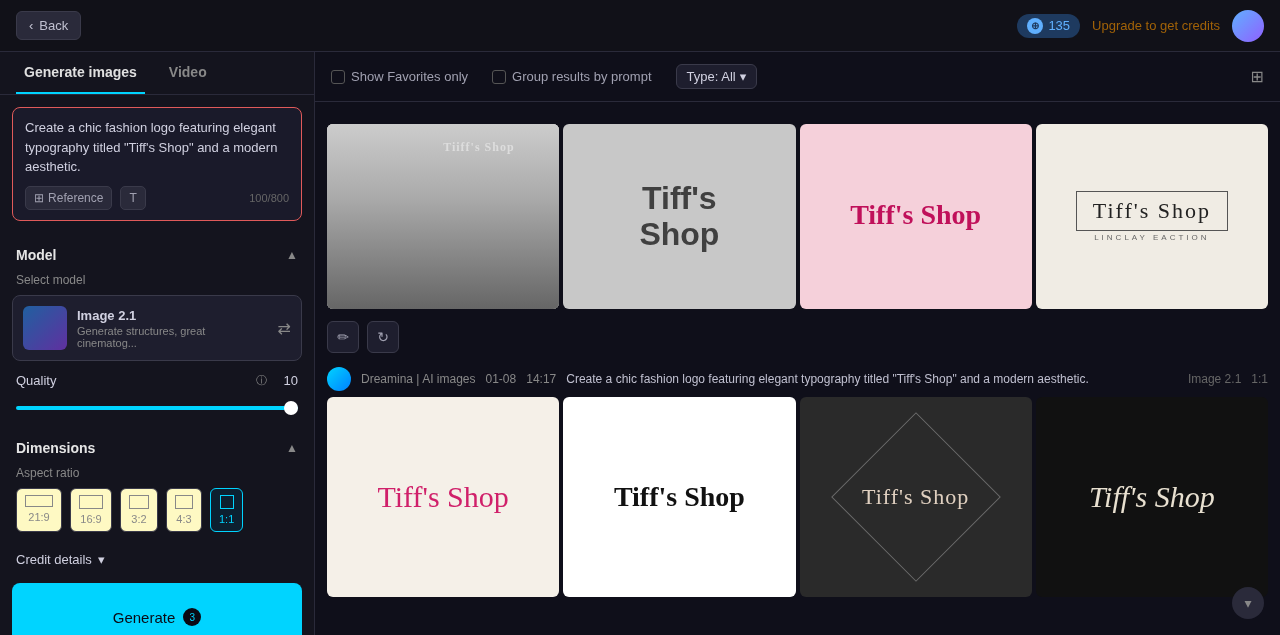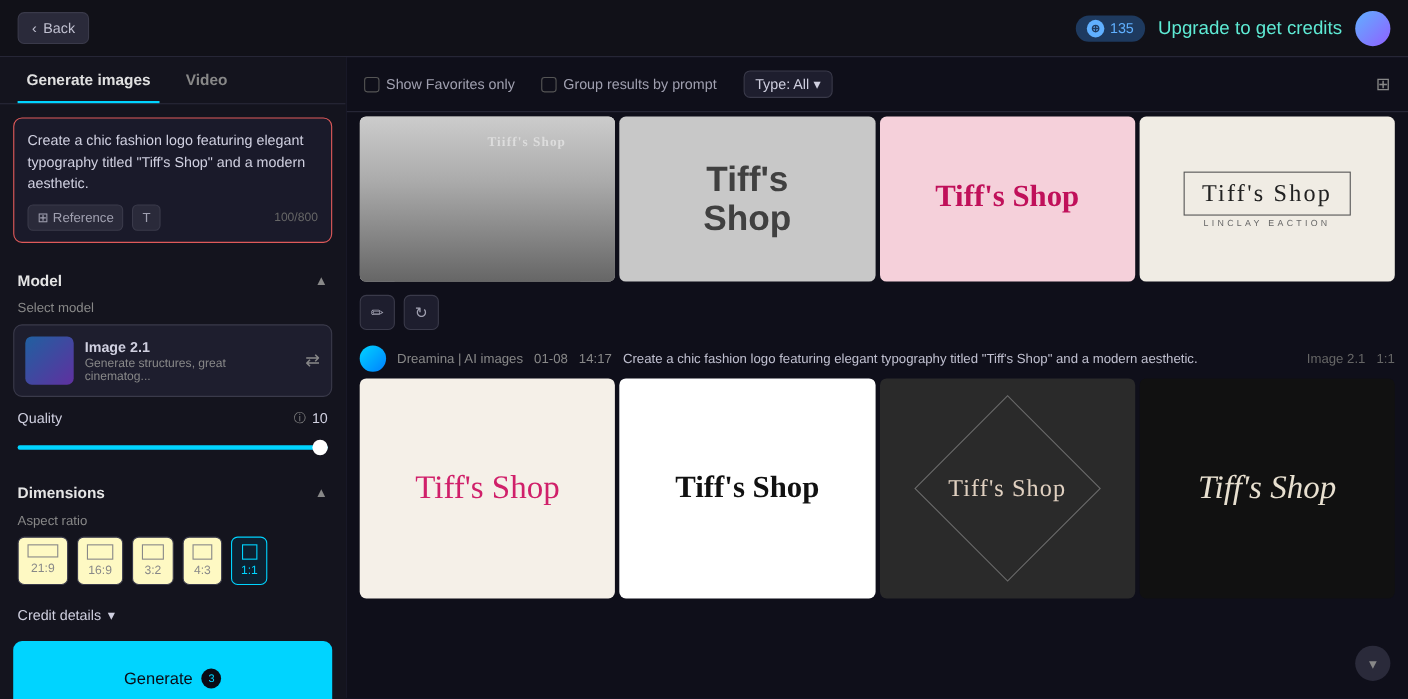--- a/index.html
+++ b/index.html
@@ -58,22 +58,22 @@
       background: #60b0ff;
       border-radius: 50%;
       display: flex;
       align-items: center;
       justify-content: center;
       color: #1e3a5f;
       font-size: 10px;
       font-weight: bold;
     }
     .upgrade-btn {
-      color: #5eead4;
-      font-size: 17px;
+      color: #a16207;
+      font-size: 13px;
       cursor: pointer;
       background: none;
       border: none;
     }
     .avatar {
       width: 32px;
       height: 32px;
       border-radius: 50%;
       background: linear-gradient(135deg, #60b0ff, #9060ff);
     }
@@ -210,21 +210,21 @@
       margin-top: 2px;
     }
     .model-settings-btn {
       color: #888;
       cursor: pointer;
     }
 
     .quality-row {
       display: flex;
       align-items: flex-end;
-      gap: 0;
+      gap: 11px;
       padding: 4px 16px 8px;
     }
     .quality-label {
       font-size: 13px;
       color: #d0d0e0;
       flex: 1;
     }
     .quality-info {
       color: #888;
       font-size: 11px;
@@ -391,22 +391,22 @@
     .images-scroll::-webkit-scrollbar { width: 6px; }
     .images-scroll::-webkit-scrollbar-track { background: #0f0f1a; }
     .images-scroll::-webkit-scrollbar-thumb { background: #3a3a4a; border-radius: 3px; }
 
     
     .image-grid-row {
       display: grid;
       grid-template-columns: 1fr 1fr 1fr 1fr;
       gap: 4px;
       margin-bottom: 4px;
-      margin-top: 4px;
-      height: 150px;
+      margin-top: 22px;
+      height: 185px;
     }
     .image-cell {
       border-radius: 6px;
       overflow: hidden;
       position: relative;
       cursor: pointer;
     }
 
     
     .img-store {

